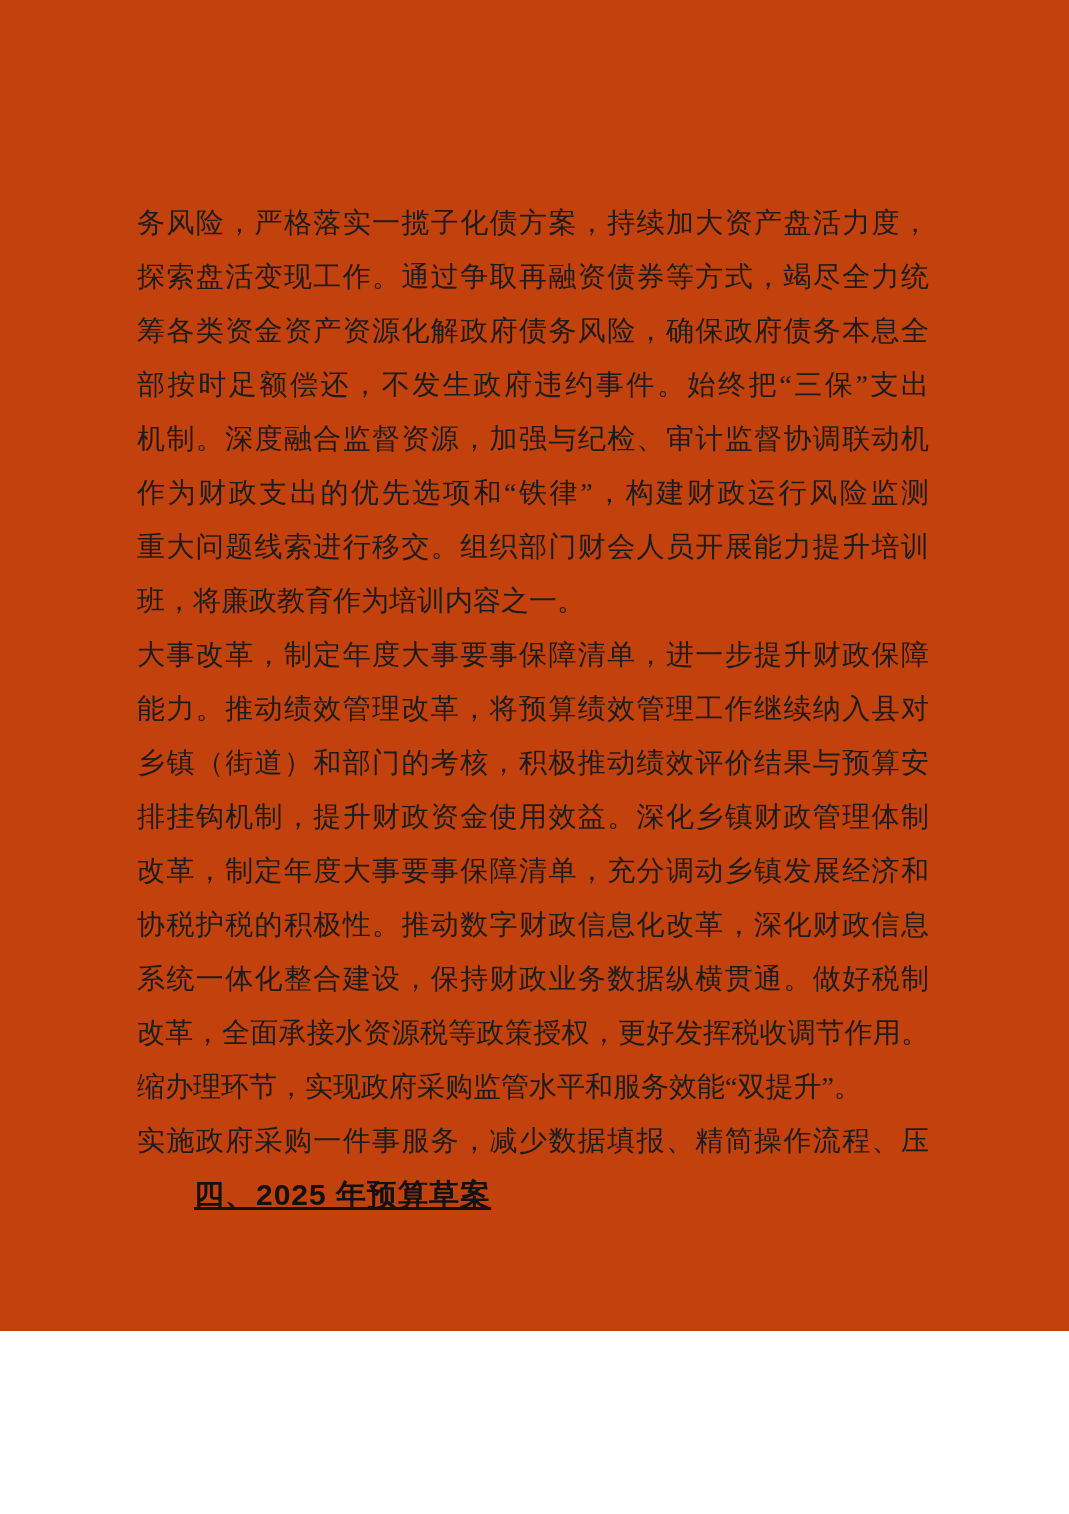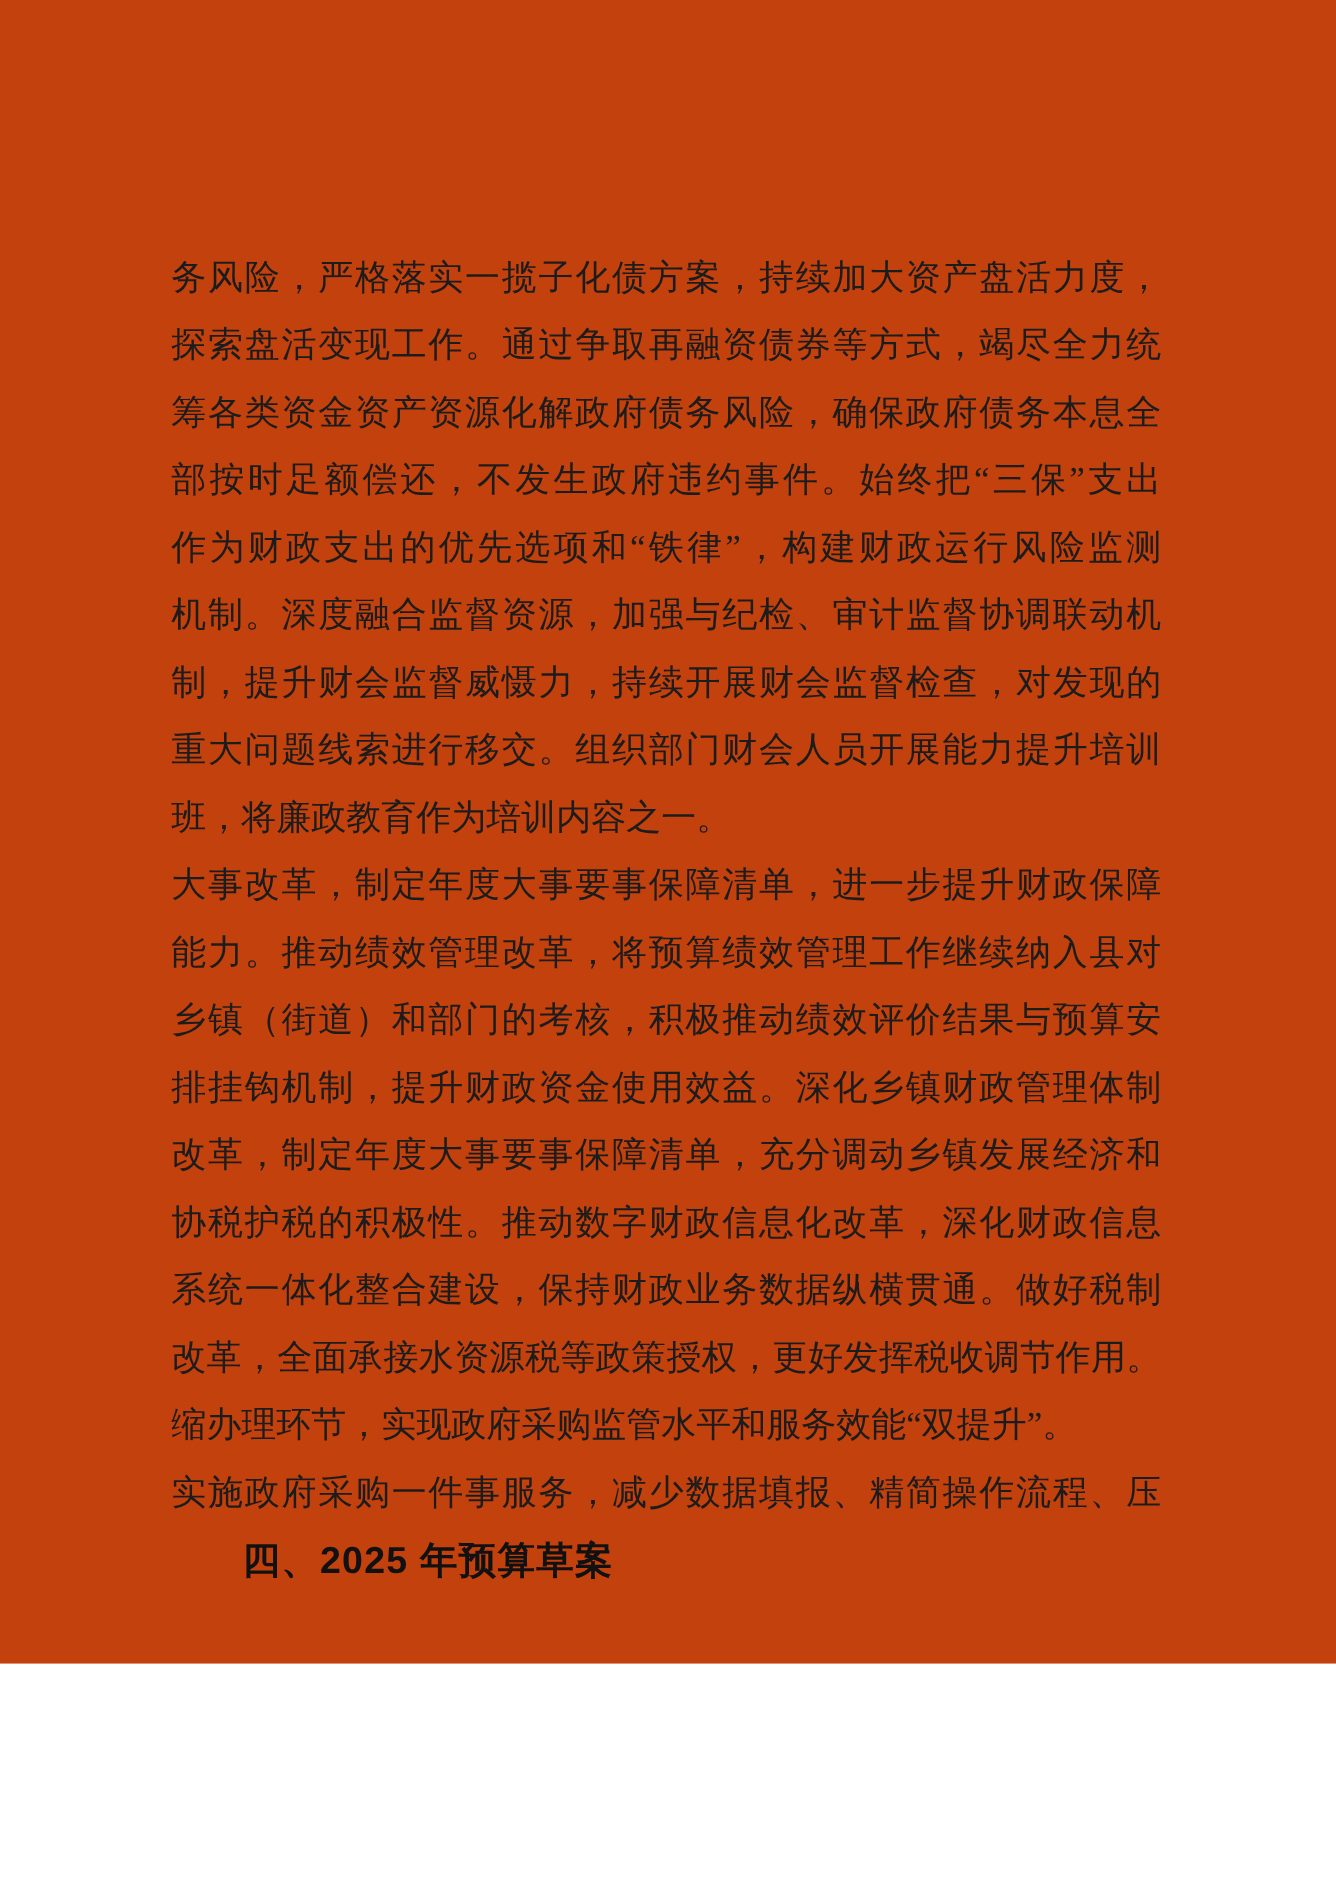--- a/index.html
+++ b/index.html
@@ -48,20 +48,21 @@
     margin: 0;
     padding-left: 57px;
     font-size: 30px;
     line-height: 54px;
     font-weight: bold;
     font-family: "Liberation Sans", "DejaVu Sans", sans-serif;
     color: #111111;
   }
   .heading .heading-text {
     letter-spacing: 1px;
+    text-decoration: underline;
   }
   .page-footer {
     position: absolute;
     left: 137px;
     top: 1362px;
     width: 792px;
     text-align: right;
     font-size: 29px;
     line-height: 36px;
     color: #1c1c1c;
@@ -73,23 +74,22 @@
 
 <div class="page">
 
   <main class="text-block">
 
     <div class="para">
         <div class="line">务风险，严格落实一揽子化债方案，持续加大资产盘活力度，</div>
         <div class="line">探索盘活变现工作。通过争取再融资债券等方式，竭尽全力统</div>
         <div class="line">筹各类资金资产资源化解政府债务风险，确保政府债务本息全</div>
         <div class="line">部按时足额偿还，不发生政府违约事件。始终把“三保”支出</div>
+        <div class="line">机制。深度融合监督资源，加强与纪检、审计监督协调联动机</div>
         <div class="line">作为财政支出的优先选项和“铁律”，构建财政运行风险监测</div>
-        <div class="line">机制。深度融合监督资源，加强与纪检、审计监督协调联动机</div>
-        <div class="line">制，提升财会监督威慑力，持续开展财会监督检查，对发现的</div>
         <div class="line">重大问题线索进行移交。组织部门财会人员开展能力提升培训</div>
         <div class="line last">班，将廉政教育作为培训内容之一。</div>
       </div>
 
     <div class="para">
       <div>
           <div class="line">大事改革，制定年度大事要事保障清单，进一步提升财政保障</div>
           <div class="line">能力。推动绩效管理改革，将预算绩效管理工作继续纳入县对</div>
           <div class="line">乡镇（街道）和部门的考核，积极推动绩效评价结果与预算安</div>
           <div class="line">排挂钩机制，提升财政资金使用效益。深化乡镇财政管理体制</div>

